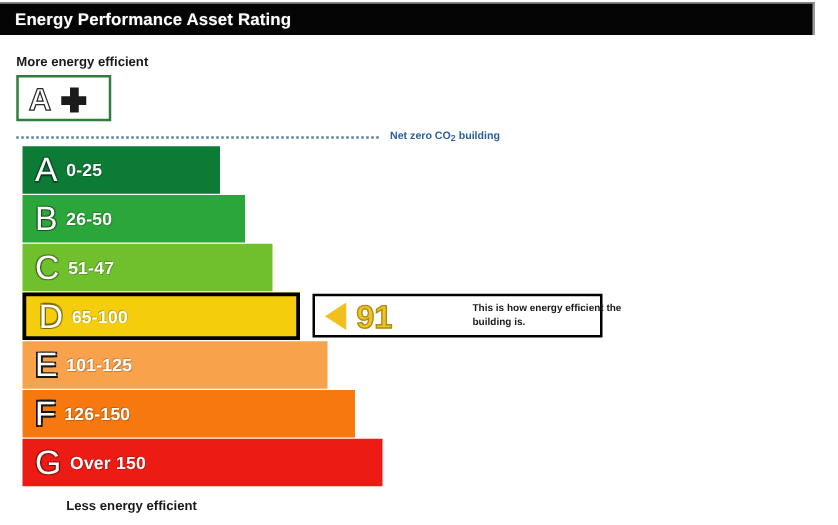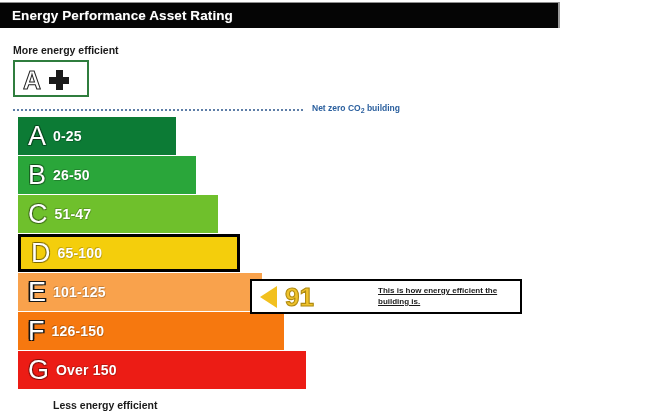--- a/index.html
+++ b/index.html
@@ -17,21 +17,21 @@
     background: #ffffff;
     overflow: hidden;
     box-sizing: border-box;
   }
 
   
   .title-bar {
     position: absolute;
     left: 0;
     top: 2px;
-    width: 560px;
+    width: 652px;
     height: 26px;
     background: #050505;
     border-right: 2px solid #9a9a9a;
     border-top: 1px solid #8f8f8f;
     box-sizing: border-box;
   }
   .title-text {
     position: absolute;
     left: 12px;
     top: 5px;
@@ -165,26 +165,25 @@
       -0.7px -0.7px 0 rgba(0,0,0,.20),
        0.7px  0.7px 0 rgba(0,0,0,.20);
     text-align: center;
   }
 
   
   .rating-box {
     position: absolute;
     left: 250px;
     top: 235px;
-    width: 272px;
+    width: 232px;
     height: 35px;
     background: #ffffff;
     border: 2px solid #000000;
     box-sizing: border-box;
-    margin-top: 44px;
   }
   .rating-arrow {
     position: absolute;
     left: 8px;
     top: 5px;
     width: 0;
     height: 0;
     border-top: 11px solid transparent;
     border-bottom: 11px solid transparent;
     border-right: 17px solid #f2c01e;
@@ -201,21 +200,20 @@
   }
   .rating-note {
     position: absolute;
     left: 126px;
     top: 4px;
     width: 140px;
     font-size: 8px;
     font-weight: bold;
     color: #1a1a1a;
     line-height: 11px;
-    text-decoration: underline;
   }
 </style>
 </head>
 <body>
 
 <div id="epc-root">
 
   <div class="title-bar">
     <div class="title-text">Energy Performance Asset Rating</div>
   </div>

